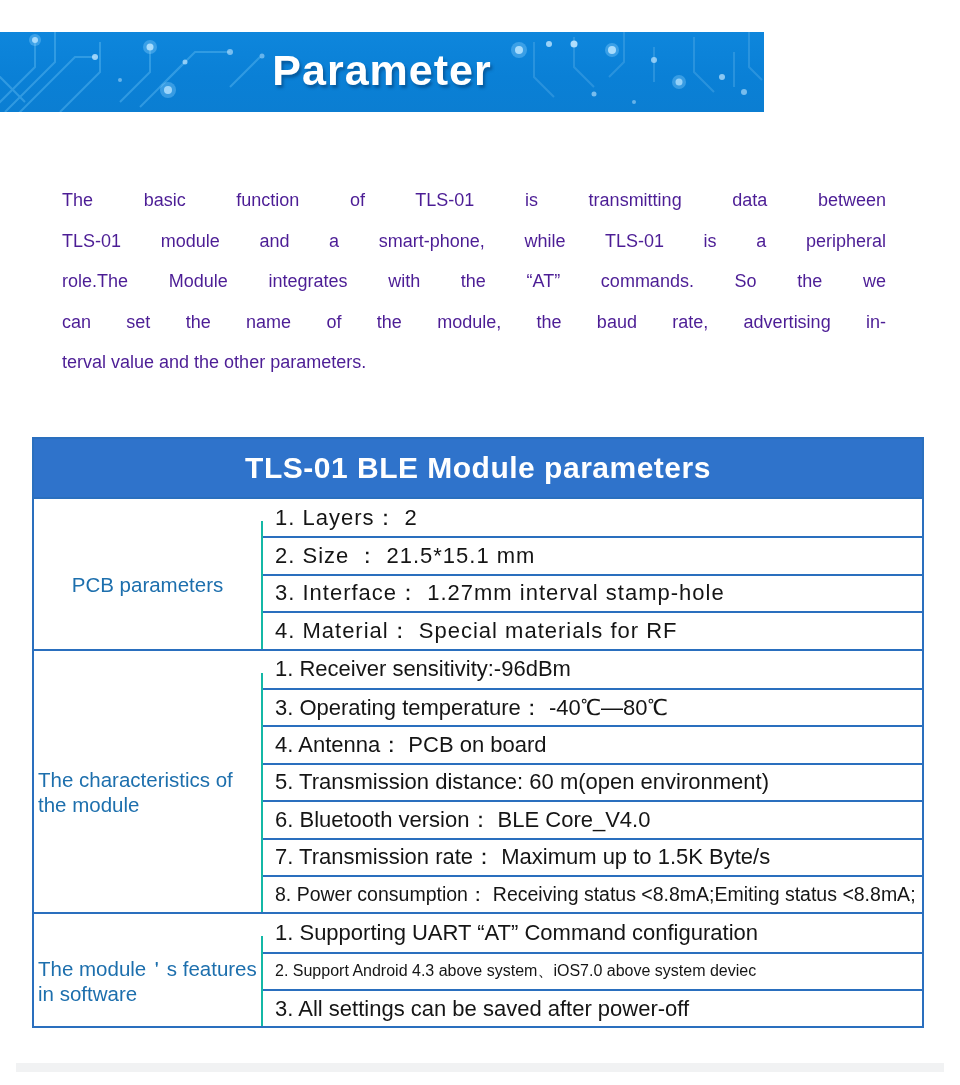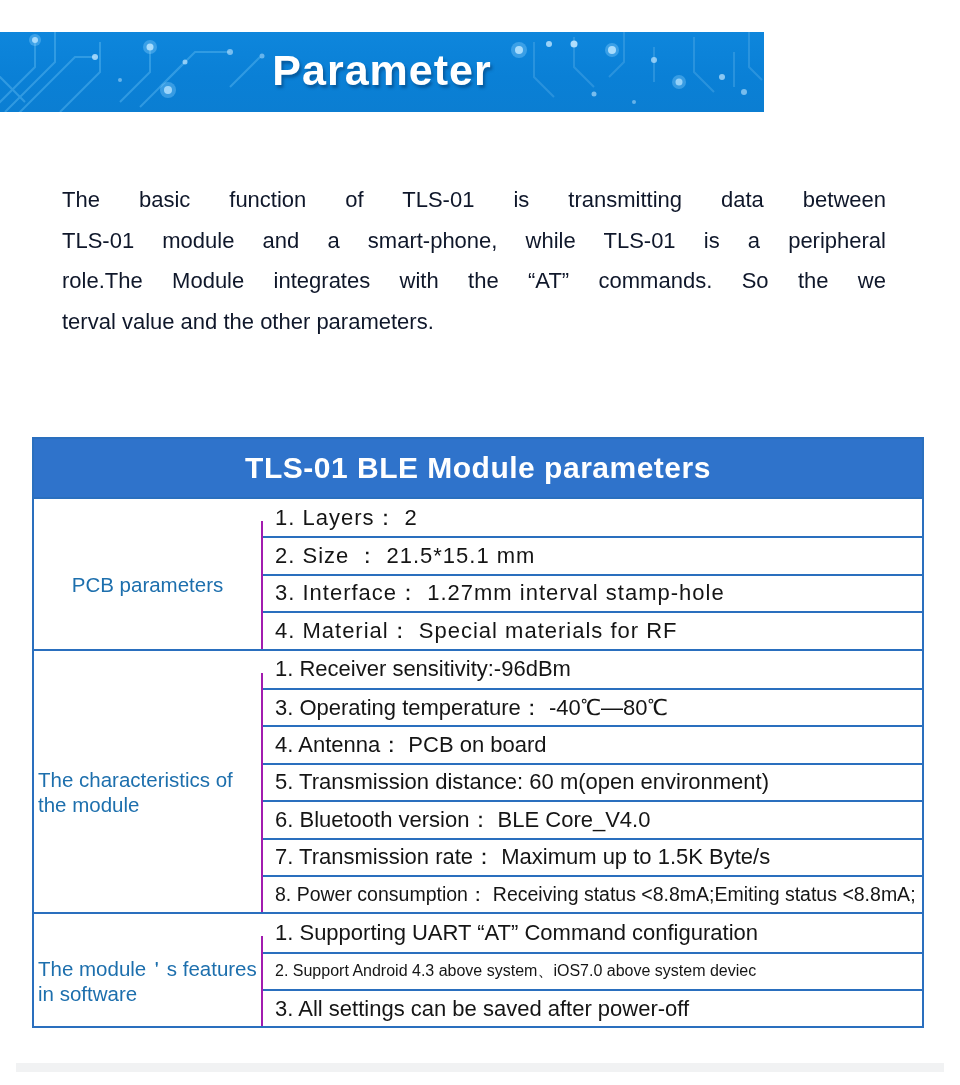--- a/index.html
+++ b/index.html
@@ -16,37 +16,37 @@
   .banner .deco-left{left:0;}
   .banner .deco-right{right:0;}
   .banner-title{
     position:absolute;top:50%;left:50%;transform:translate(-50%,-54%);
     color:#ffffff;font-size:43px;font-weight:bold;letter-spacing:1px;
     text-shadow:2px 3px 3px rgba(0,45,90,.45);white-space:nowrap;
   }
   
   .intro{
     position:absolute;top:180px;left:62px;width:824px;
-    color:#0f172a;font-size:22px;line-height:40.5px;
+    color:#4c1d95;font-size:18px;line-height:40.5px;
   }
   .intro-line{white-space:nowrap;overflow:hidden;text-align:justify;text-align-last:justify;}
   .intro-line.last{text-align-last:left;}
   
   .param-table{
     position:absolute;top:437px;left:32px;width:892px;
     border:2px solid #2a6fbe;box-sizing:border-box;background:#ffffff;
   }
   .table-header{
     height:58px;background:#2f73cb;color:#ffffff;
     display:flex;align-items:center;justify-content:center;
     font-size:30px;font-weight:bold;letter-spacing:.5px;text-align:center;
   }
   .group-row{display:flex;border-top:2px solid #2a6fbe;}
   .label-cell{
-    width:229px;flex:0 0 229px;border-right:2px solid #a21caf;box-sizing:border-box;
+    width:229px;flex:0 0 229px;border-right:2px solid #14b8a6;box-sizing:border-box;
     color:#1d6fad;font-size:20.5px;display:flex;align-items:center;
     white-space:pre-line;line-height:25px;margin-top:22px;
   }
   .label-cell.centered{justify-content:center;text-align:center;}
   .label-cell.leftish{padding-left:4px;}
   .rows-cell{flex:1;display:flex;flex-direction:column;min-width:0;}
   .data-row{
     height:37.4px;box-sizing:border-box;display:flex;align-items:center;
     padding-left:12px;padding-right:6px;font-size:22px;color:#151515;
     white-space:nowrap;overflow:hidden;
@@ -120,20 +120,21 @@
         <circle cx="185" cy="50" r="7"></circle>
       </g>
     </svg>
     <div class="banner-title">Parameter</div>
   </div>
 
   <div class="intro">
     <div class="intro-line fit">The basic function of TLS-01 is transmitting data between</div>
     <div class="intro-line fit">TLS-01 module and a smart-phone, while TLS-01 is a peripheral</div>
     <div class="intro-line fit">role.The Module integrates with the “AT” commands. So the we</div>
+    <div class="intro-line fit">can set the name of the module, the baud rate, advertising in-</div>
     <div class="intro-line last fit">terval value and the other parameters.</div>
   </div>
 
   <div class="param-table">
     <div class="table-header">TLS-01 BLE Module parameters</div>
 
     <div class="group-row group-pcb">
       <div class="label-cell centered">PCB parameters</div>
       <div class="rows-cell">
         <div class="data-row fit">1.  Layers： 2</div>

